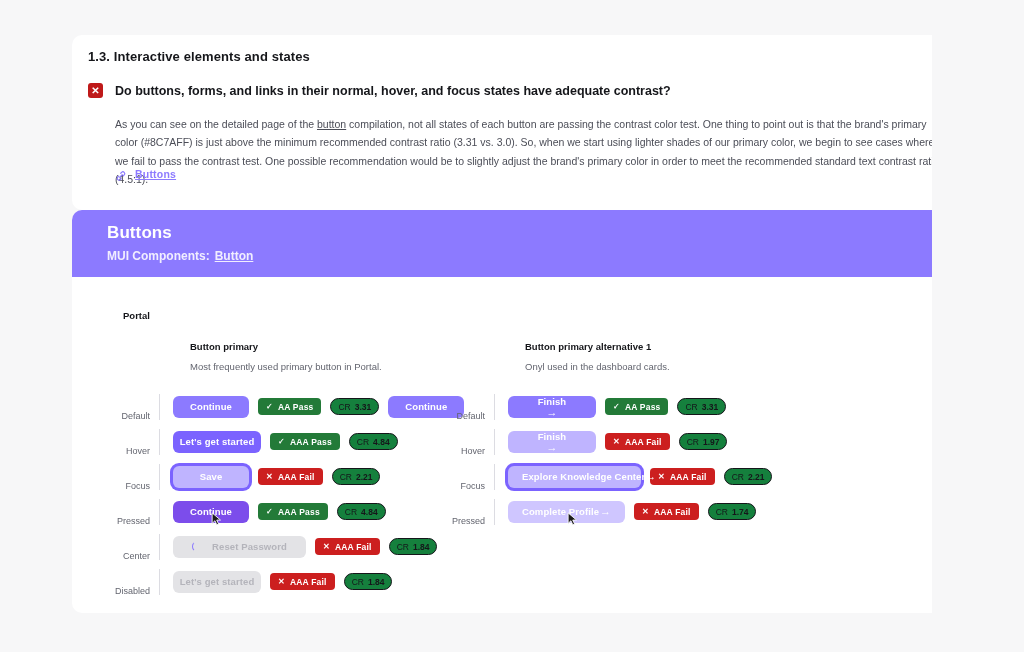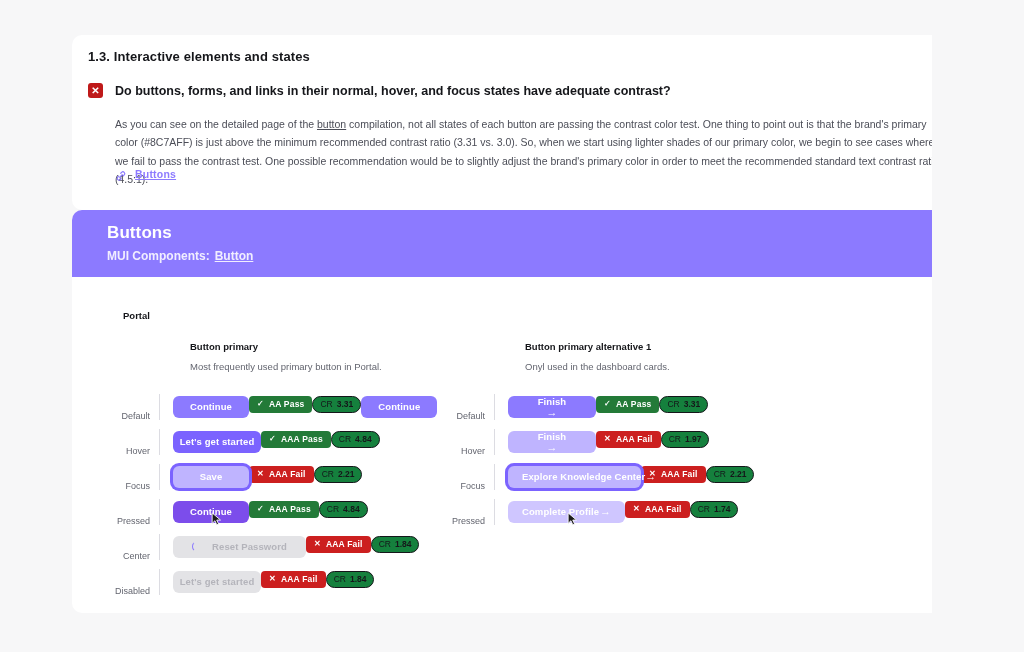--- a/index.html
+++ b/index.html
@@ -70,21 +70,21 @@
   .col-title { font-size: 9.5px; font-weight: bold; color: #15161a; margin-left: 83px; }
   .col-desc  { font-size: 9.5px; color: #63656f; margin-left: 83px; margin-top: 9px; }
 
   .rows { margin-top: 17px; }
   .row { display: flex; align-items: center; height: 35px; }
   .row-label {
     width: 52px; text-align: right; padding-right: 9px;
     font-size: 9px; color: #63656f; flex: none; margin-top: 18px;
   }
   .tick { width: 1px; height: 26px; background: #dcdce2; flex: none; margin-right: 13px; }
-  .cells { display: flex; }
+  .cells { display: flex; align-items: center; gap: 9px; }
 
   
   .btn {
     display: inline-flex; align-items: center; justify-content: center;
     border: none; border-radius: 6px;
     font-family: "Liberation Sans", sans-serif;
     font-size: 9.5px; font-weight: bold; color: #ffffff;
     height: 22px; padding: 0 14px; position: relative;
     white-space: nowrap; letter-spacing: .1px;
   }

